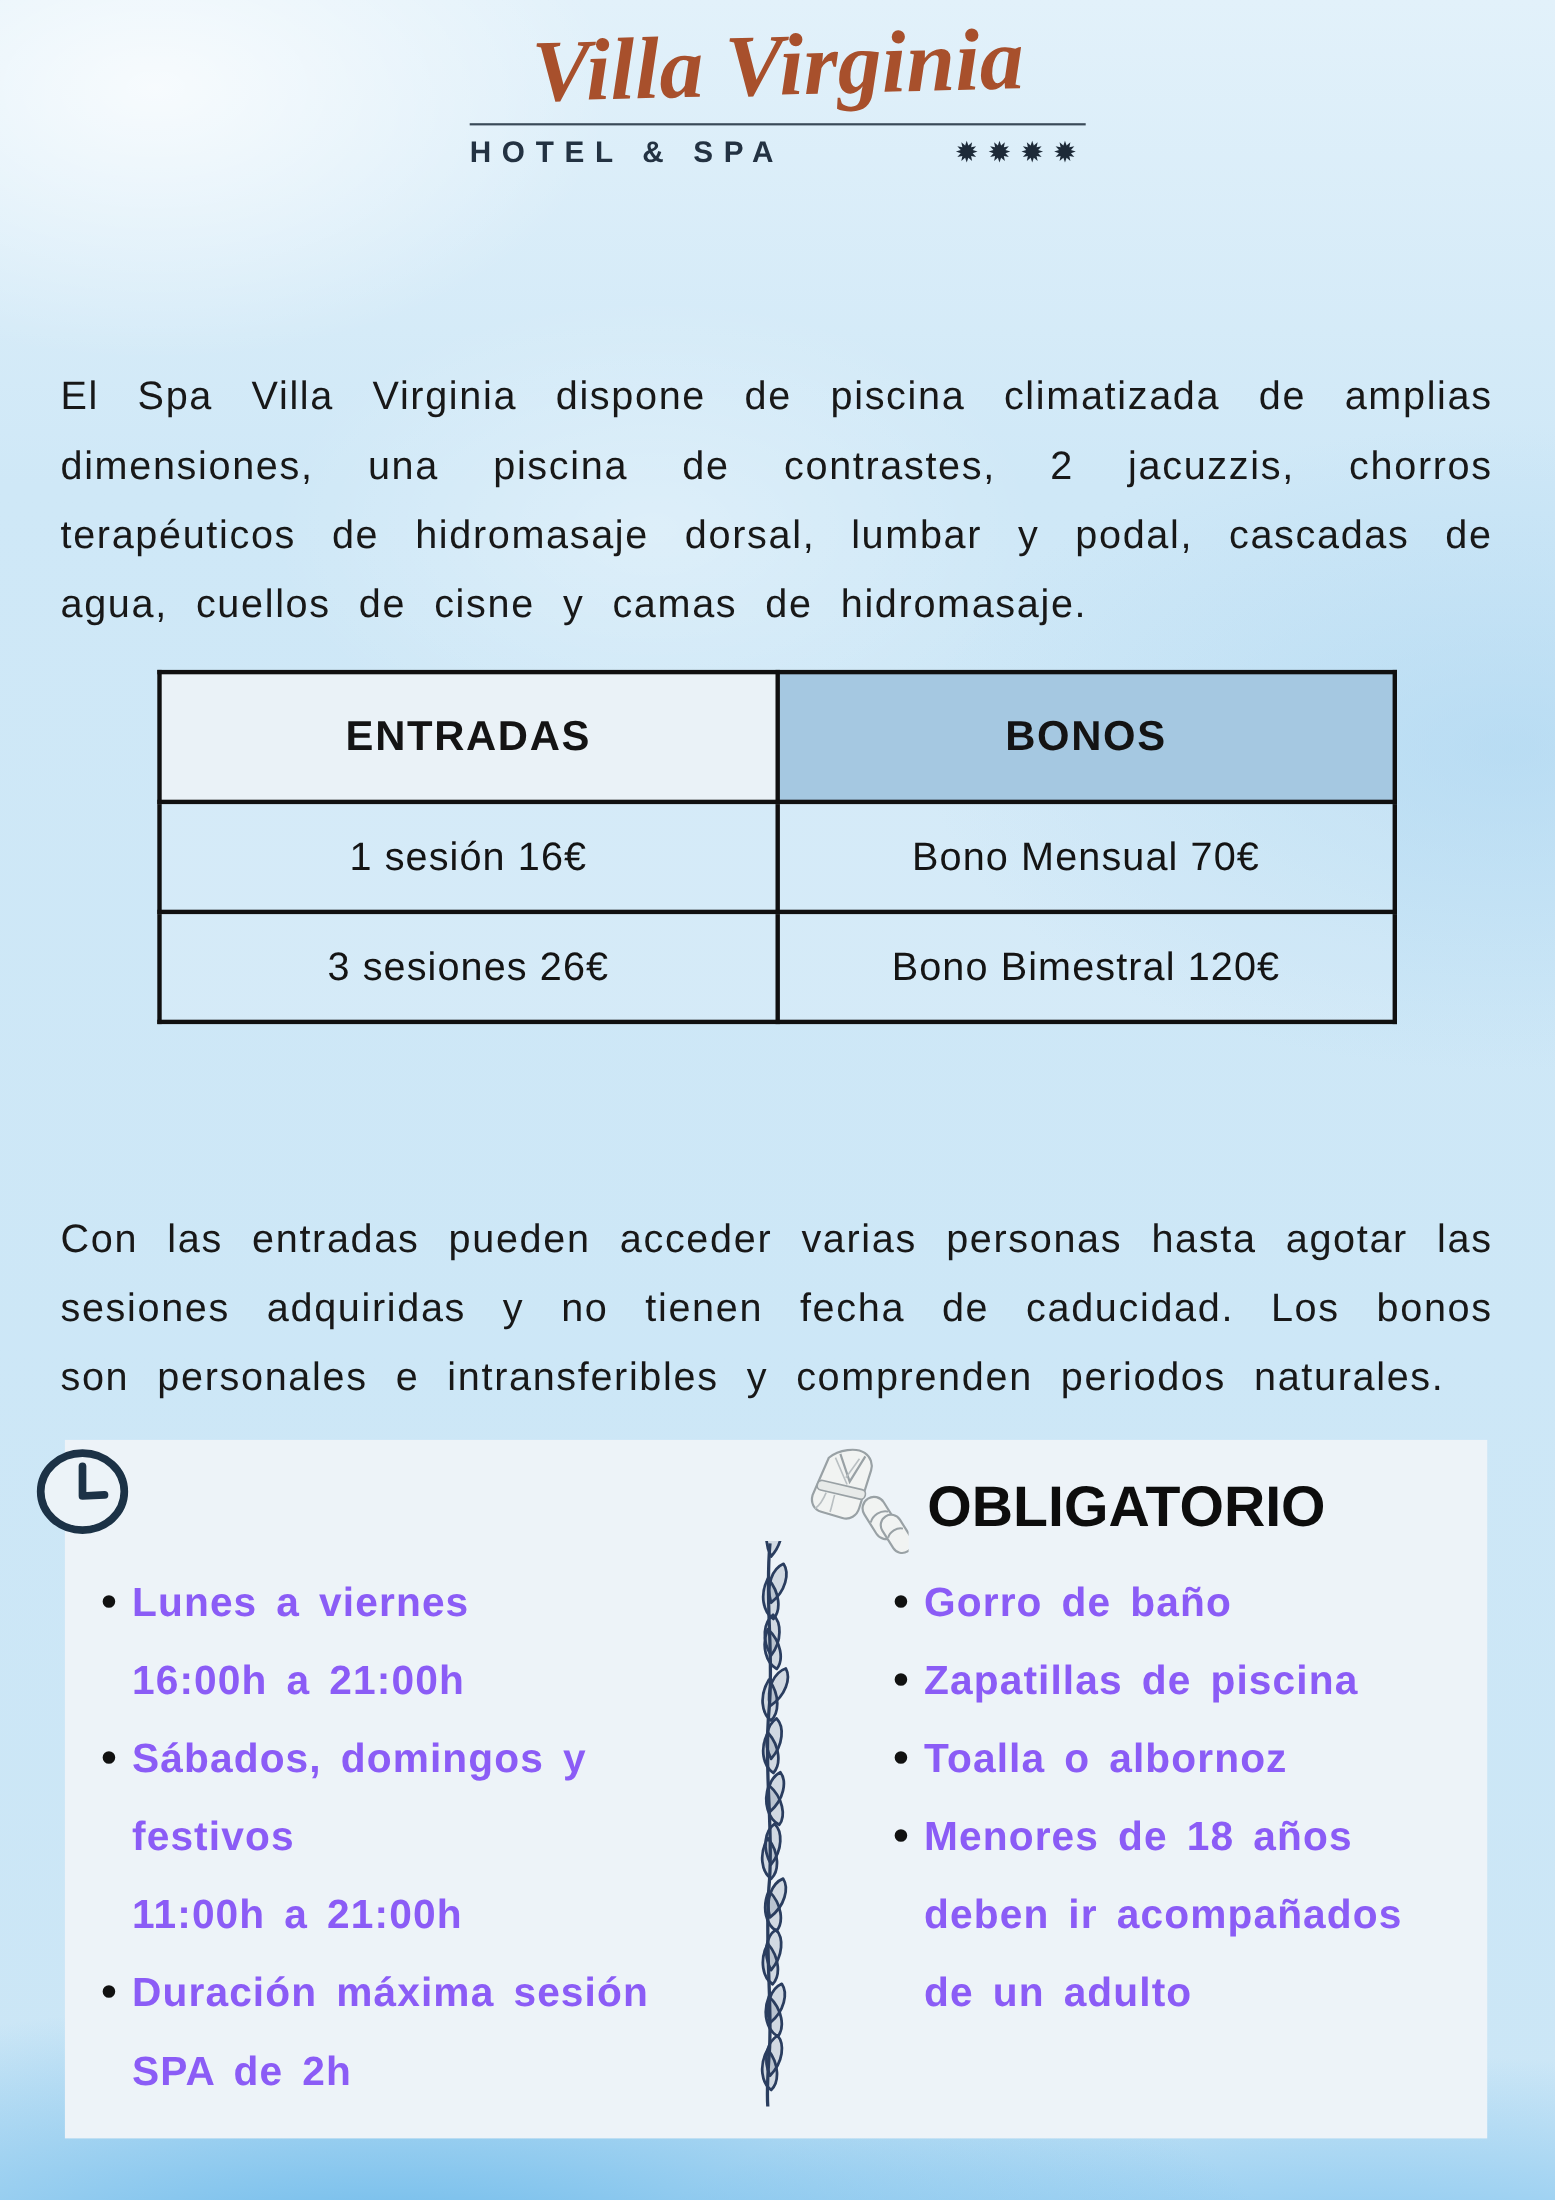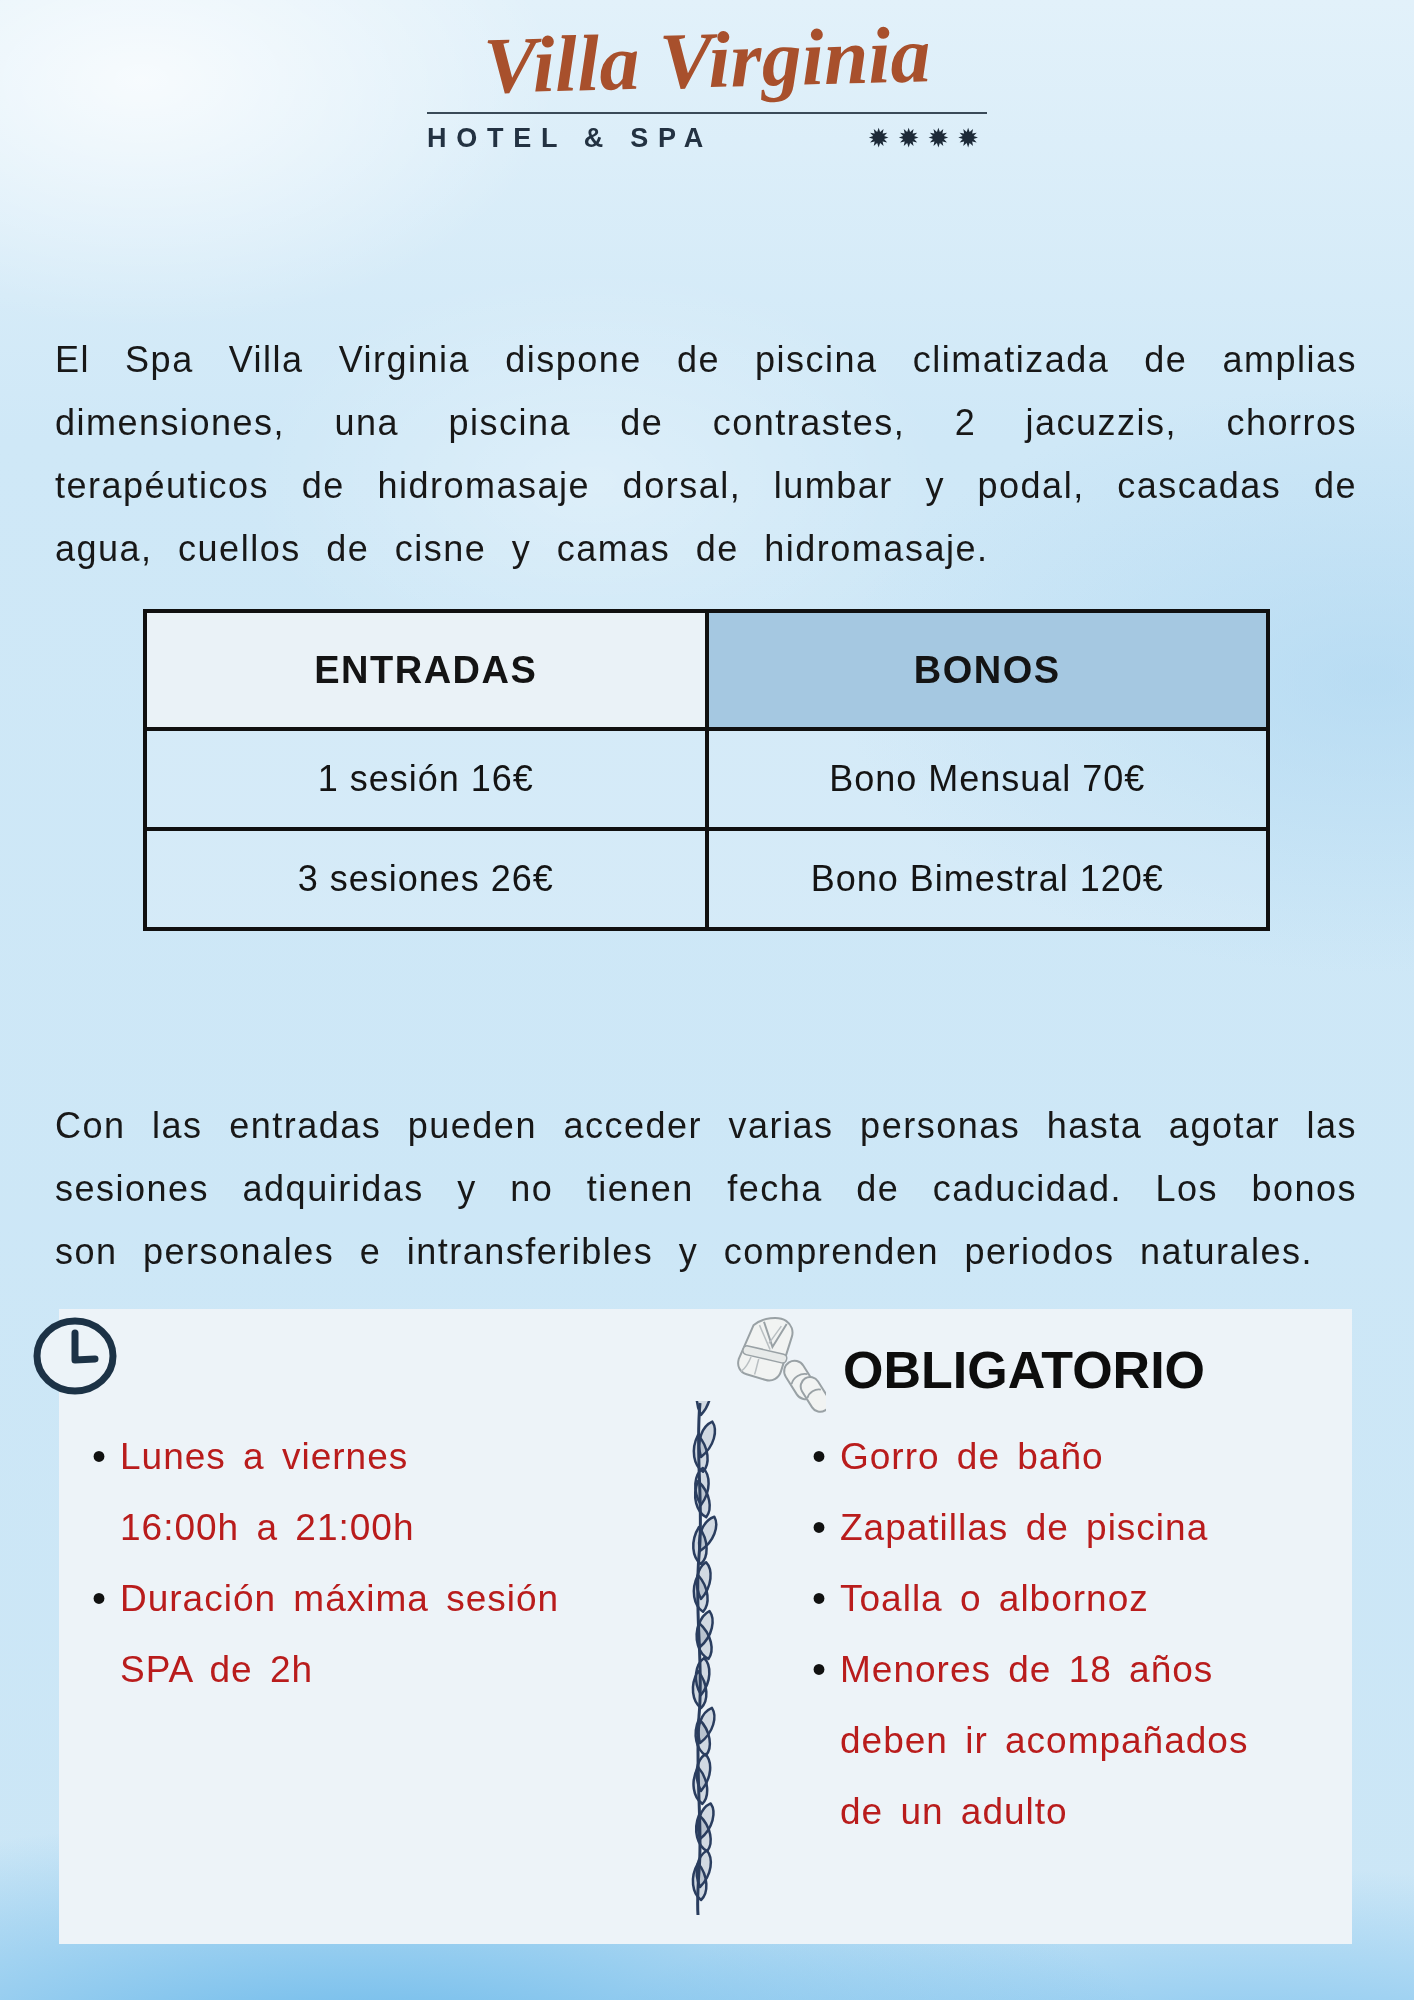--- a/index.html
+++ b/index.html
@@ -58,21 +58,21 @@
   .panel{position:absolute; left:59px; top:1309px; width:1293px; height:635px; background:#edf3f8;}
   .panel-heading{
     position:absolute; margin:0; font-size:52px; font-weight:800; letter-spacing:0;
     color:#0d0d0d; line-height:60px; white-space:nowrap;
   }
   .schedule-heading{left:89px; top:31px;}
   .mandatory-heading{left:784px; top:31px;}
   .panel ul{position:absolute; top:112px; margin:0; padding:0; list-style:none;}
   .schedule-list{left:33px; width:600px;}
   .mandatory-list{left:753px; width:540px;}
-  .panel li{position:relative; padding-left:28px; font-size:37px; line-height:71px; letter-spacing:1px; word-spacing:6px; color:#b91c1c;}
+  .panel li{position:relative; padding-left:28px; font-size:37px; line-height:71px; letter-spacing:1px; word-spacing:6px; color:#8b5cf6;font-weight:bold;}
   .panel li::before{content:"•"; position:absolute; left:0; top:0; font-size:40px; line-height:71px; color:#111;}
   .panel .ln{display:block;}
   
   .clock{position:absolute; left:31px; top:1315px; width:88px; height:82px;}
   .robe{position:absolute; left:663px; top:4px; width:104px; height:100px;}
   .vine{position:absolute; left:612px; top:92px; width:56px; height:515px;}
 </style>
 </head>
 <body>
 
@@ -110,20 +110,25 @@
 
   <p class="para note">Con las entradas pueden acceder varias personas hasta agotar las sesiones adquiridas y no tienen fecha de caducidad. Los bonos son personales e intransferibles y comprenden periodos naturales.</p>
 
   <section class="panel">
 
 
     <ul class="schedule-list">
       <li>
         <span class="ln">Lunes a viernes</span>
         <span class="ln">16:00h a 21:00h</span>
+      </li>
+      <li>
+        <span class="ln">Sábados, domingos y</span>
+        <span class="ln">festivos</span>
+        <span class="ln">11:00h a 21:00h</span>
       </li>
       <li>
         <span class="ln">Duración máxima sesión</span>
         <span class="ln">SPA de 2h</span>
       </li>
     </ul>
 
     <svg class="robe" viewBox="0 0 105 100" xmlns="http://www.w3.org/2000/svg">
       <g transform="rotate(8 45 40)">
         <path d="M28 14 C36 5 52 1 60 5 C66 8 69 14 68 20 L62 56 C61 63 55 68 48 67 L28 64 C21 63 17 57 18 50 Z" fill="#f1f3f2" stroke="#99a1a5" stroke-width="2"></path>

